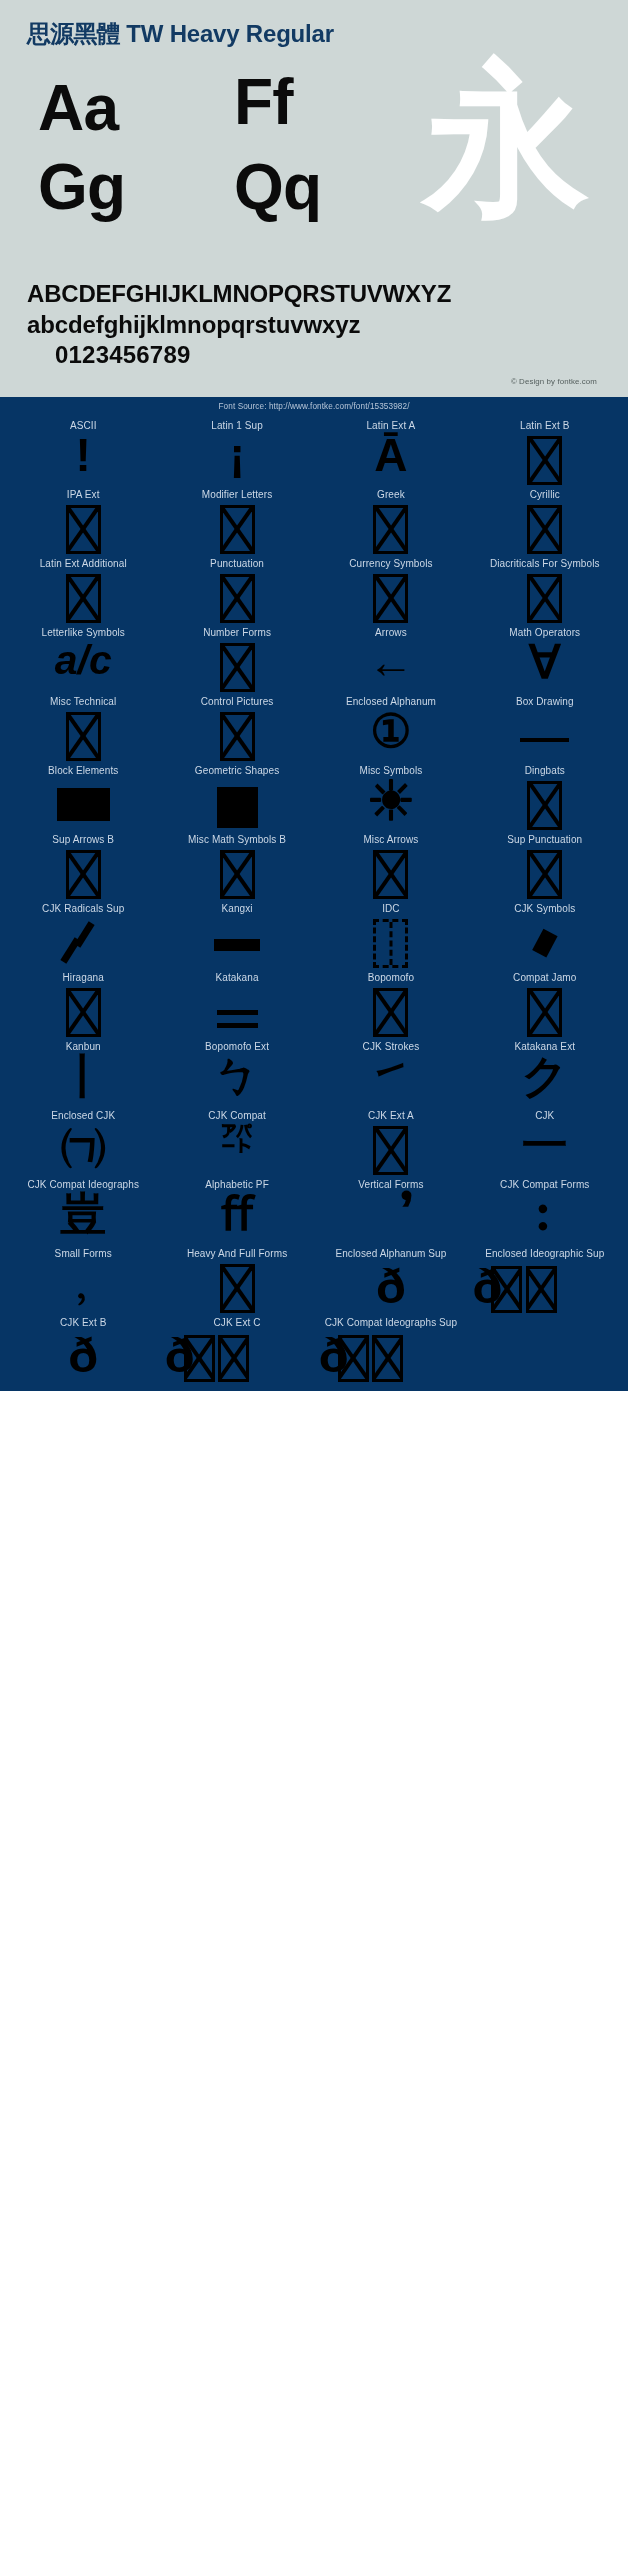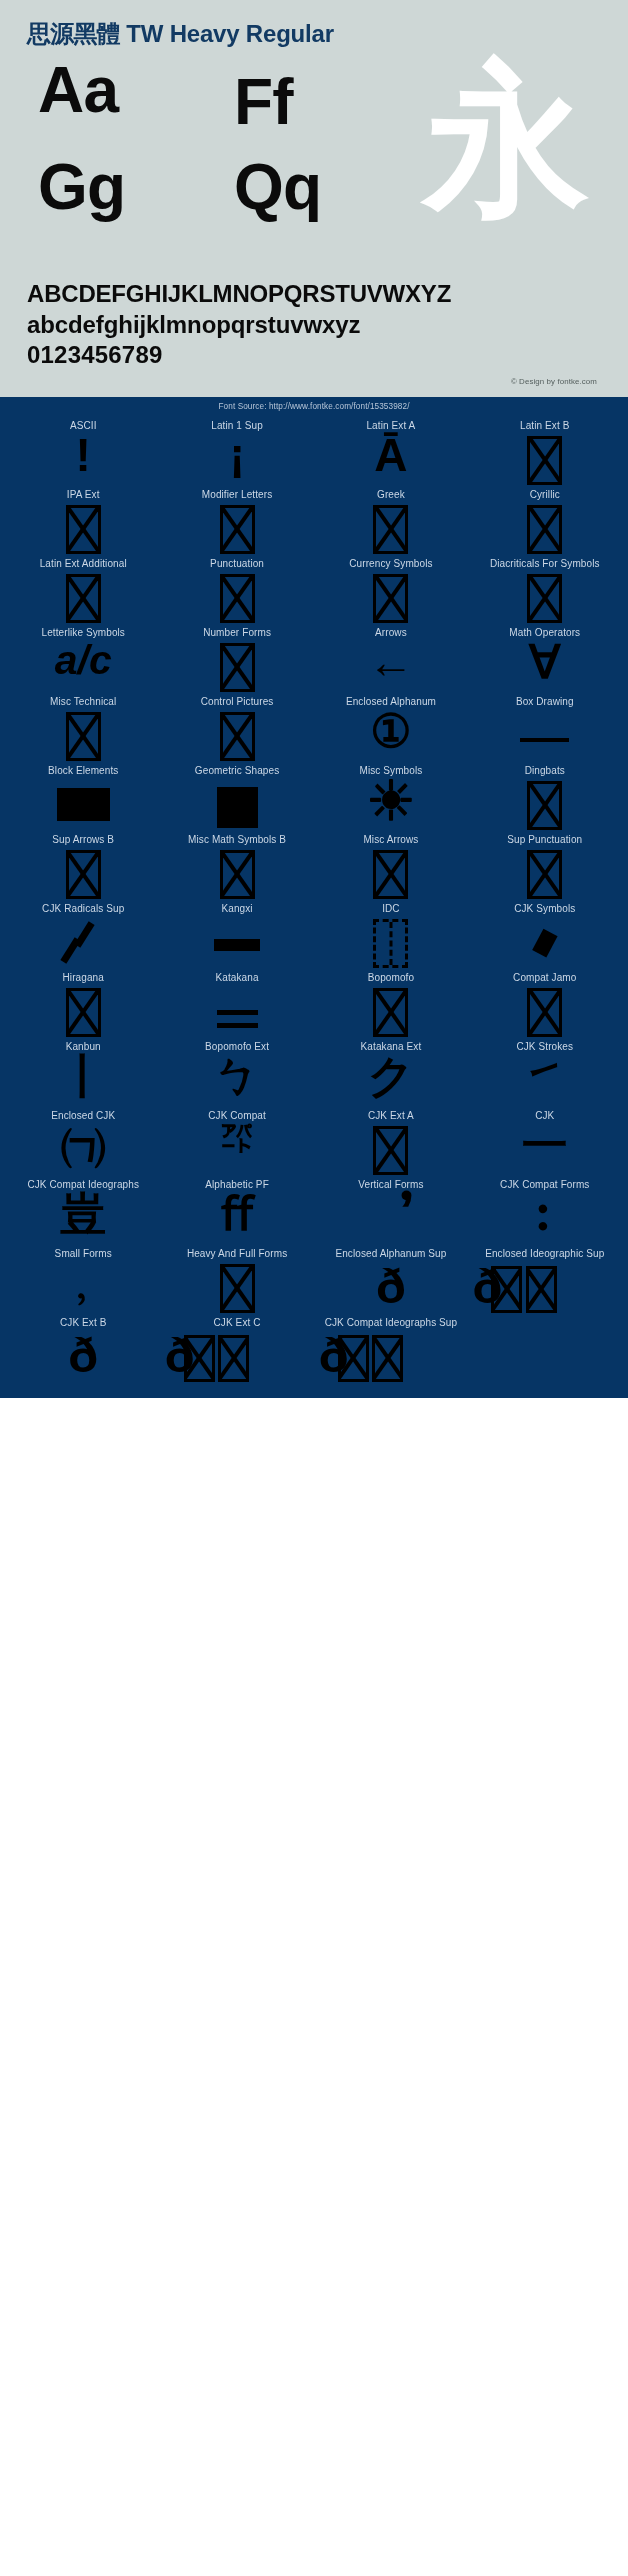--- a/index.html
+++ b/index.html
@@ -40,21 +40,21 @@
   }
   .showcase-cell {
     position: absolute;
     color: #0b0b0b;
     font-weight: bold;
     font-size: 64px;
     line-height: 1;
     letter-spacing: -0.8px;
     font-family: "Liberation Sans", sans-serif;
   }
-  #cell-aa { left: 38px;  top: 4px; }
+  #cell-aa { left: 38px;  top: 22px; }
   #cell-ff { left: 234px; top: 15.7px; }
   #cell-gg { left: 38px;  top: 101px; }
   #cell-qq { left: 234px; top: 101px; }
   #cell-cjk {
     left: 424px;
     top: -7.9px;
     color: #ffffff;
     font-size: 165px;
     font-weight: bold;
     line-height: 1.15;
@@ -68,38 +68,38 @@
   .alpha-line {
     color: #0b0b0b;
     font-weight: bold;
     font-size: 24px;
     letter-spacing: -0.2px;
     line-height: 1.28;
     white-space: nowrap;
     font-family: "Liberation Sans", sans-serif;
   }
   #alpha-lower { letter-spacing: -0.1px; }
-  #alpha-digits { letter-spacing: 0.2px; }
+  #alpha-digits { letter-spacing: 0.2px; margin-left: 28px; }
 
   #copyright-line {
     text-align: right;
     color: #56605f;
     font-size: 7.9px;
     padding: 6.3px 31px 0 0;
     letter-spacing: 0.1px;
     margin-left: 12px;
   }
 
   #panel-gap { height: 11px; }
 
   
   #blocks-panel {
     background: #063565;
     width: 628px;
-    padding-bottom: 16px;
+    padding-bottom: 9px;
     position: relative;
   }
 
   #font-source-line {
     text-align: center;
     color: #b7c6d8;
     font-size: 8.2px;
     padding: 4.7px 0 1.6px 0;
     letter-spacing: 0.1px;
   }
@@ -413,26 +413,26 @@
       </div>
       <div class="block-cell">
         <div class="block-label">Kanbun</div>
         <div class="block-sample">丨</div>
       </div>
       <div class="block-cell">
         <div class="block-label">Bopomofo Ext</div>
         <div class="block-sample">ㄅ</div>
       </div>
       <div class="block-cell">
+        <div class="block-label">CJK Strokes</div>
+        <div class="block-sample">㇀</div>
+      </div>
+      <div class="block-cell">
         <div class="block-label">Katakana Ext</div>
         <div class="block-sample">ク</div>
-      </div>
-      <div class="block-cell">
-        <div class="block-label">CJK Strokes</div>
-        <div class="block-sample">㇀</div>
       </div>
       <div class="block-cell">
         <div class="block-label">Enclosed CJK</div>
         <div class="block-sample">㈀</div>
       </div>
       <div class="block-cell">
         <div class="block-label">CJK Compat</div>
         <div class="block-sample" style="font-size: 31px; line-height: 1.05;">㌀</div>
       </div>
       <div class="block-cell">

